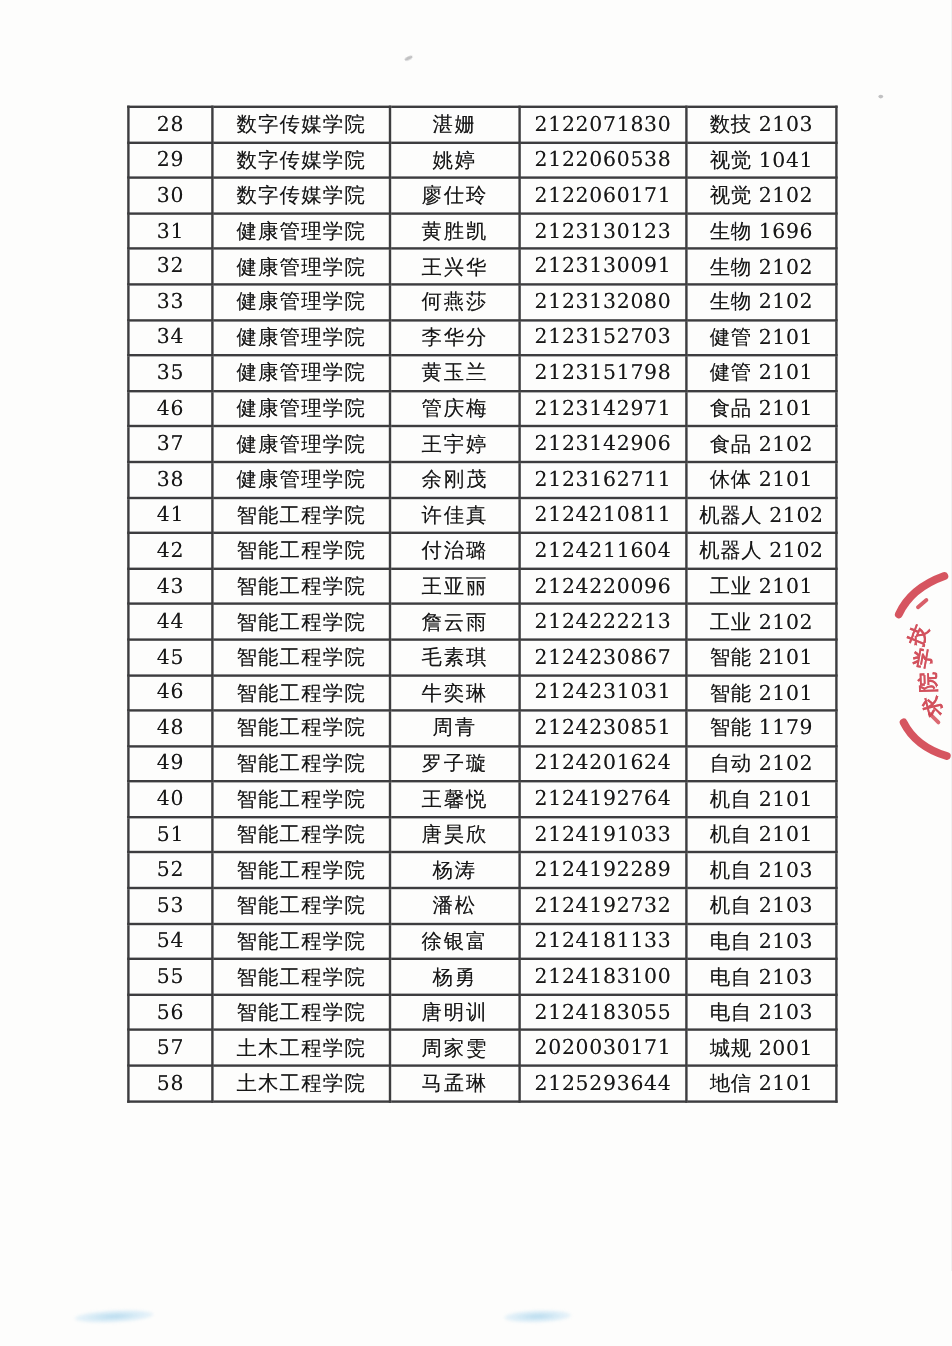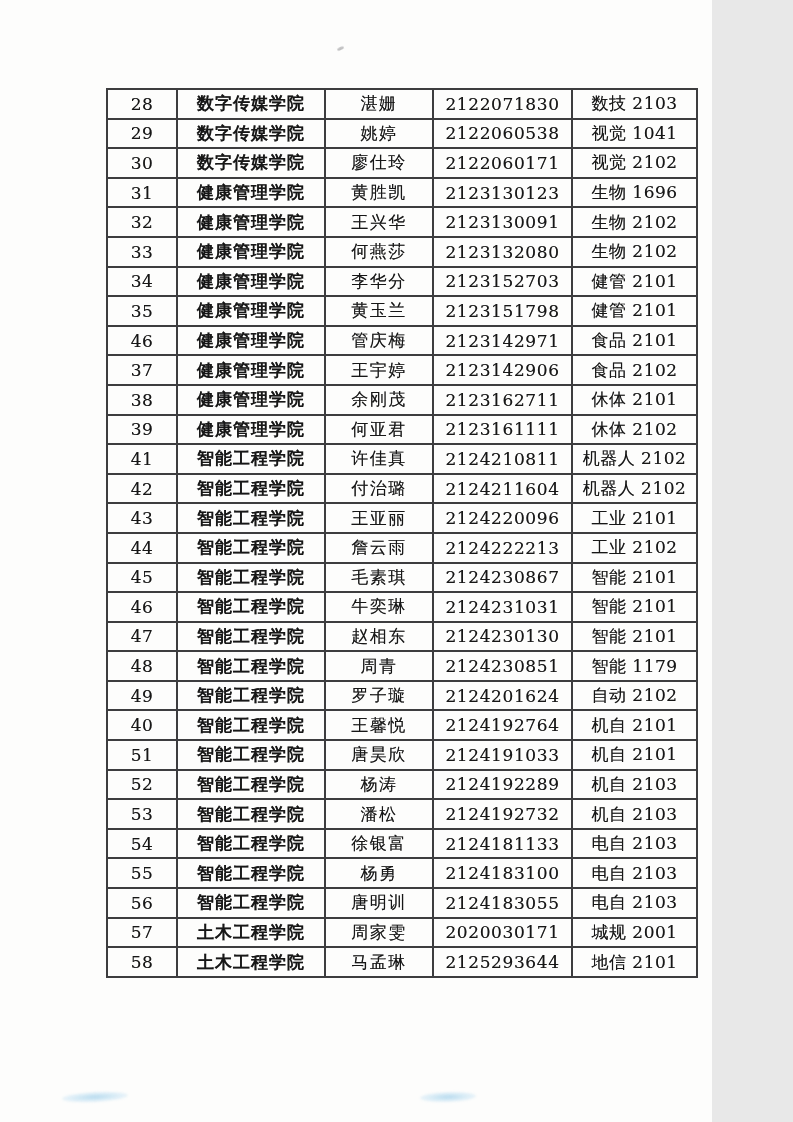--- a/index.html
+++ b/index.html
@@ -3,21 +3,21 @@
 <meta charset="utf-8">
 <style>
   html, body {
     margin: 0;
     padding: 0;
     background: #e8e8e8;
     font-family: "DejaVu Serif", "DejaVu Sans", serif;
   }
   .page {
     position: relative;
-    width: 712px;
+    width: 793px;
     height: 1122px;
     background: #fdfdfc;
     overflow: hidden;
   }
   
   .roster-wrap {
     position: absolute;
     left: 106px;
     top: 88px;
   }
@@ -36,21 +36,21 @@
     white-space: nowrap;
     overflow: hidden;
     text-shadow: 0 0 0.4px rgba(40,40,40,0.55);
   }
   col.c-num    { width: 70px; }
   col.c-college{ width: 148px; }
   col.c-name   { width: 108px; }
   col.c-id     { width: 139px; }
   col.c-class  { width: 125px; }
   td.cell-num   { font-size: 17px; letter-spacing: 0.5px; }
-  td.cell-college { letter-spacing: 1px; font-size: 16.5px; font-weight: bold; }
+  td.cell-college { letter-spacing: 1px; font-size: 16.5px; }
   td.cell-name  { letter-spacing: 1.5px; font-size: 16.5px; }
   td.cell-id    { font-size: 18px; letter-spacing: 0.6px; margin-top: 10px; }
   td.cell-class { font-size: 16.5px; letter-spacing: 0.5px; }
 
   
   .seal {
     position: absolute;
     left: 741px;
     top: 476px;
     width: 52px;
@@ -181,27 +181,20 @@
     <td class="cell-class">食品 2102</td>
   </tr>
           <tr>
     <td class="cell-num">38</td>
     <td class="cell-college">健康管理学院</td>
     <td class="cell-name">余刚茂</td>
     <td class="cell-id">2123162711</td>
     <td class="cell-class">休体 2101</td>
   </tr>
           <tr>
-    <td class="cell-num">39</td>
-    <td class="cell-college">健康管理学院</td>
-    <td class="cell-name">何亚君</td>
-    <td class="cell-id">2123161111</td>
-    <td class="cell-class">休体 2102</td>
-  </tr>
-          <tr>
     <td class="cell-num">41</td>
     <td class="cell-college">智能工程学院</td>
     <td class="cell-name">许佳真</td>
     <td class="cell-id">2124210811</td>
     <td class="cell-class">机器人 2102</td>
   </tr>
           <tr>
     <td class="cell-num">42</td>
     <td class="cell-college">智能工程学院</td>
     <td class="cell-name">付治璐</td>
@@ -227,27 +220,20 @@
     <td class="cell-college">智能工程学院</td>
     <td class="cell-name">毛素琪</td>
     <td class="cell-id">2124230867</td>
     <td class="cell-class">智能 2101</td>
   </tr>
           <tr>
     <td class="cell-num">46</td>
     <td class="cell-college">智能工程学院</td>
     <td class="cell-name">牛奕琳</td>
     <td class="cell-id">2124231031</td>
-    <td class="cell-class">智能 2101</td>
-  </tr>
-          <tr>
-    <td class="cell-num">47</td>
-    <td class="cell-college">智能工程学院</td>
-    <td class="cell-name">赵相东</td>
-    <td class="cell-id">2124230130</td>
     <td class="cell-class">智能 2101</td>
   </tr>
           <tr>
     <td class="cell-num">48</td>
     <td class="cell-college">智能工程学院</td>
     <td class="cell-name">周青</td>
     <td class="cell-id">2124230851</td>
     <td class="cell-class">智能 1179</td>
   </tr>
           <tr>

